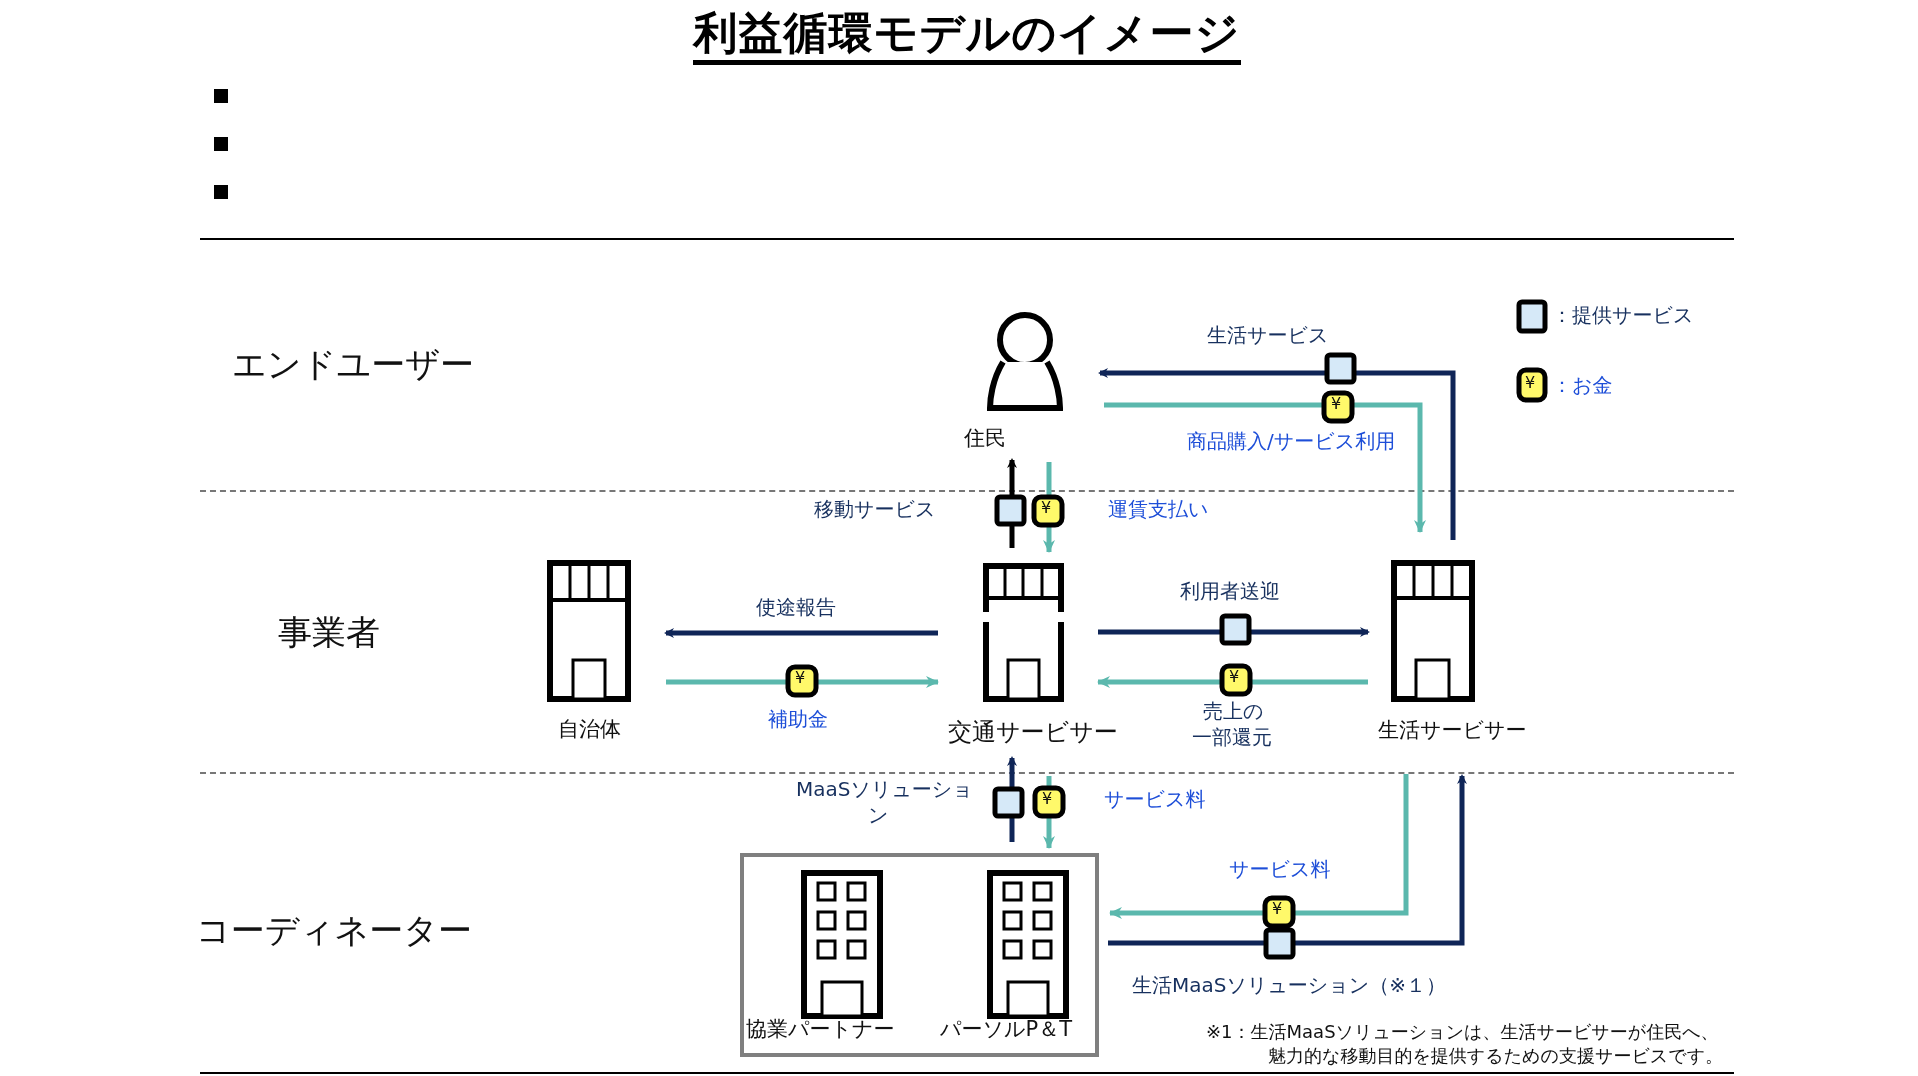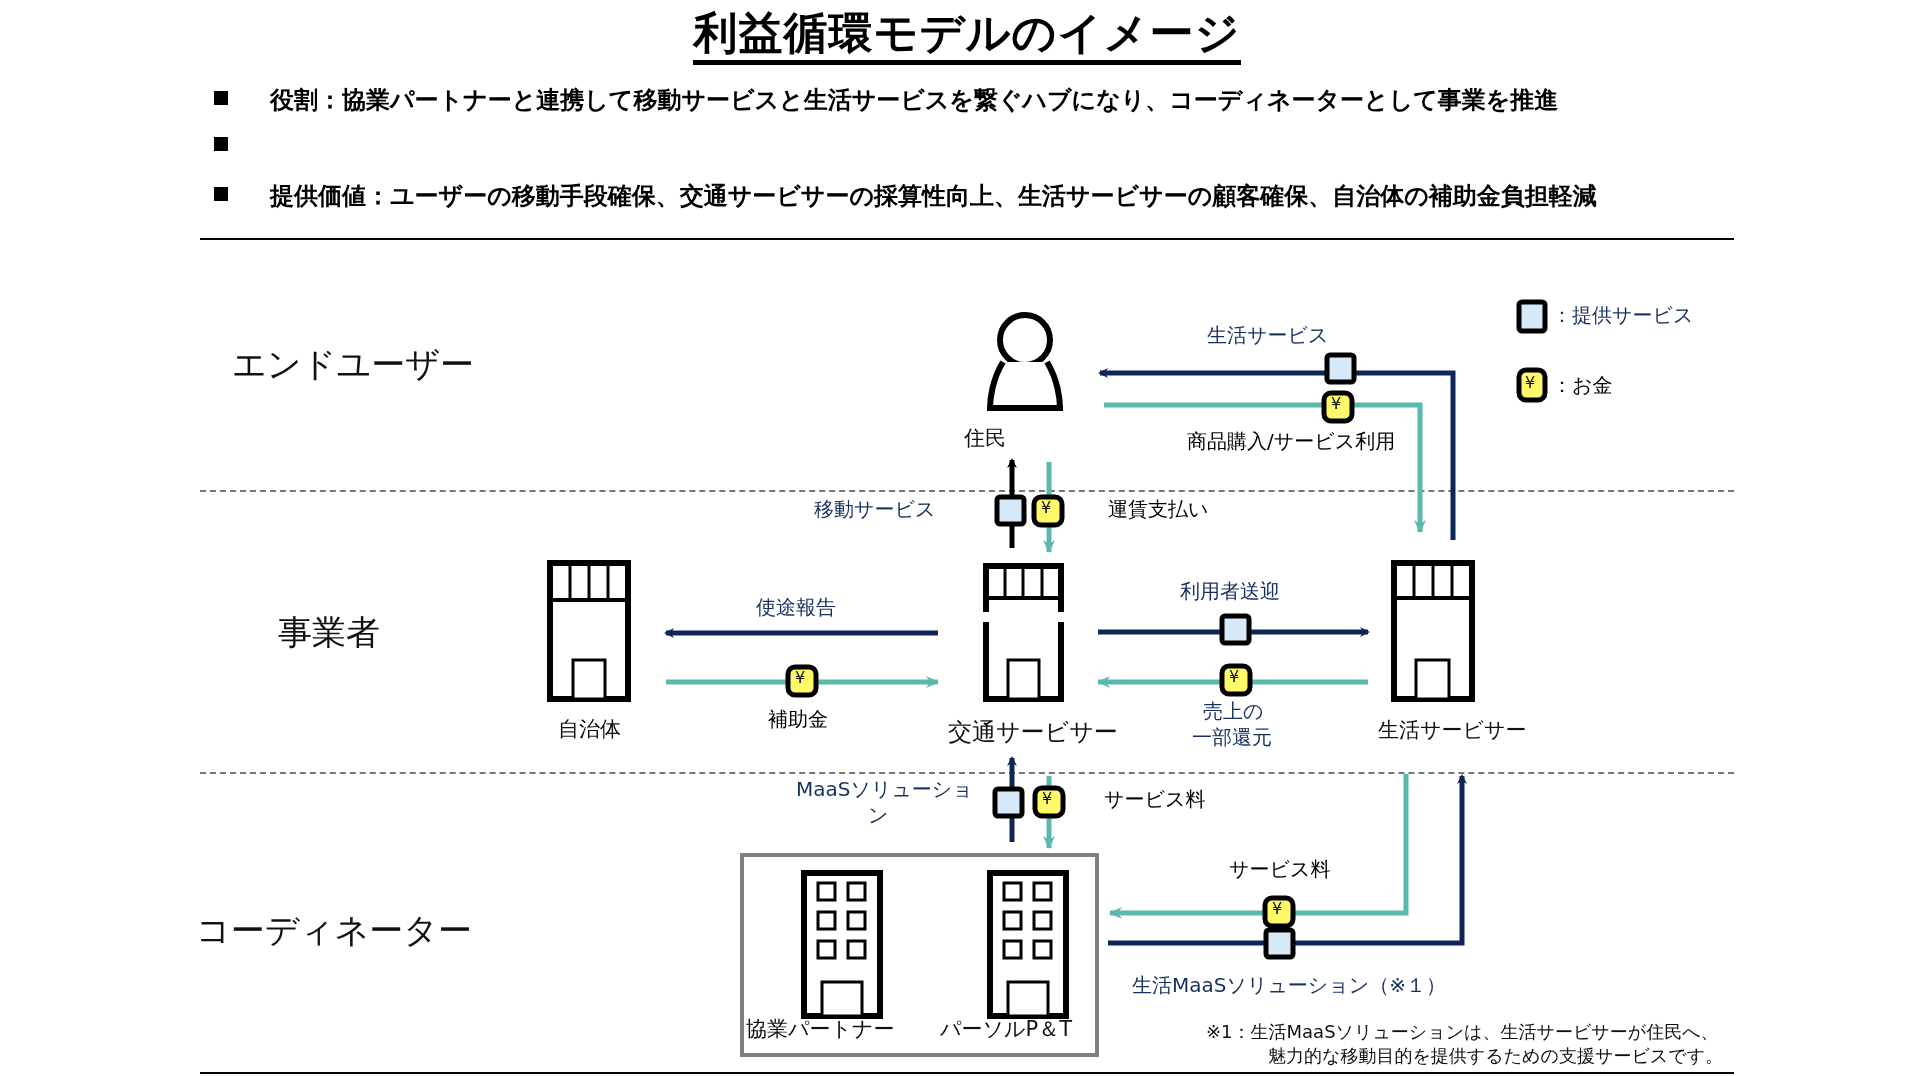--- a/index.html
+++ b/index.html
@@ -10,34 +10,34 @@
   #title span { font-size:44px; font-weight:bold; letter-spacing:1px;
                 border-bottom:5px solid #000; padding-bottom:2px; }
   .bullet { left:214px; font-size:24px; font-weight:bold; white-space:nowrap; }
   .bullet .sq { display:inline-block; width:14px; height:14px; background:#000;
                 margin-right:42px; vertical-align:middle; position:relative; top:-3px; }
   .hr { height:2px; background:#000; }
   .dash { height:0; border-top:2px dashed #777; }
   .lane { font-size:34px; color:#111; white-space:nowrap; }
   .lbl { font-size:20px; white-space:nowrap; }
   .navy { color:#17305e; }
-  .teal { color:#000000; }
+  .teal { color:#1d4ed8; }
   .dark { color:#111; }
   svg { position:absolute; left:0; top:0; }
 </style>
 </head>
 <body>
 
 <div id="title" class="abs">
   <span>利益循環モデルのイメージ</span>
 </div>
 
-<div class="abs bullet" style="top:84px;"><span class="sq"></span><span>役割：協業パートナーと連携して移動サービスと生活サービスを繋ぐハブになり、コーディネーターとして事業を推進</span></div>
+<div class="abs bullet" style="top:84px;"><span class="sq"></span></div>
 <div class="abs bullet" style="top:132px;"><span class="sq"></span></div>
-<div class="abs bullet" style="top:180px;"><span class="sq"></span><span>提供価値：ユーザーの移動手段確保、交通サービサーの採算性向上、生活サービサーの顧客確保、自治体の補助金負担軽減</span></div>
+<div class="abs bullet" style="top:180px;"><span class="sq"></span></div>
 
 <div class="abs hr" style="left:200px; width:1534px; top:238px;"></div>
 <div class="abs hr" style="left:200px; width:1534px; top:1072px;"></div>
 
 <div class="abs dash" style="left:200px; width:1534px; top:490px;"></div>
 <div class="abs dash" style="left:200px; width:1534px; top:772px;"></div>
 
 <div class="abs lane" style="left:232px; top:342px;">エンドユーザー</div>
 <div class="abs lane" style="left:278px; top:610px;">事業者</div>
 <div class="abs lane" style="left:196px; top:908px;">コーディネーター</div>

